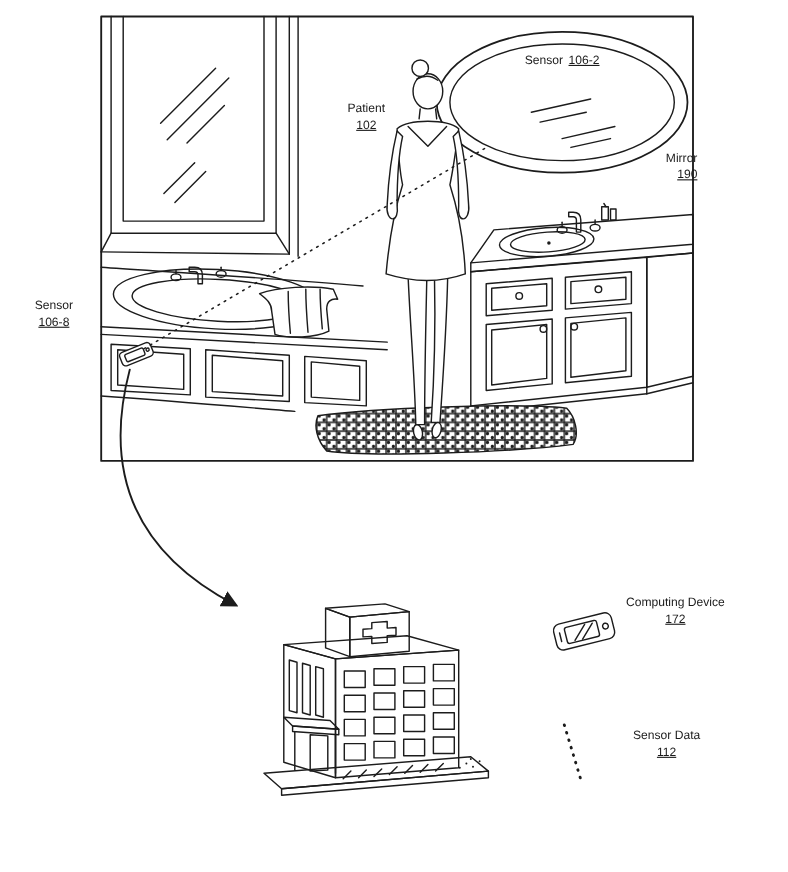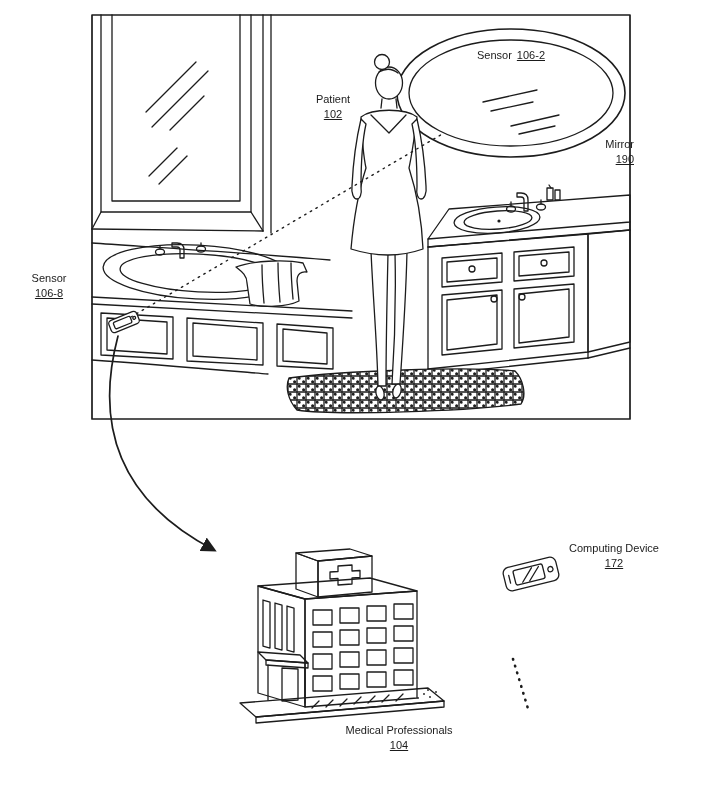--- a/index.html
+++ b/index.html
@@ -248,19 +248,19 @@
   <div class="label" style="left:14px; top:271px; width:70px;">
     <span class="line">Sensor</span>
     <span class="line ref">106-8</span>
   </div>
 
   <div class="label" style="left:566px; top:541px; width:96px;">
     <span>Computing Device</span>
     <span class="line ref">172</span>
   </div>
 
-
-  <div class="label" style="left:339px; top:723px; width:120px;">
-    <span>Medical Professionals</span>
-    <span class="line ref">104</span>
-  </div>
+  <div class="label" style="left:552px; top:662px; width:108px;">
+    <span>Sensor Data</span>
+    <span class="line ref">112</span>
+  </div>
+
 
 </div>
 
 </body></html>

